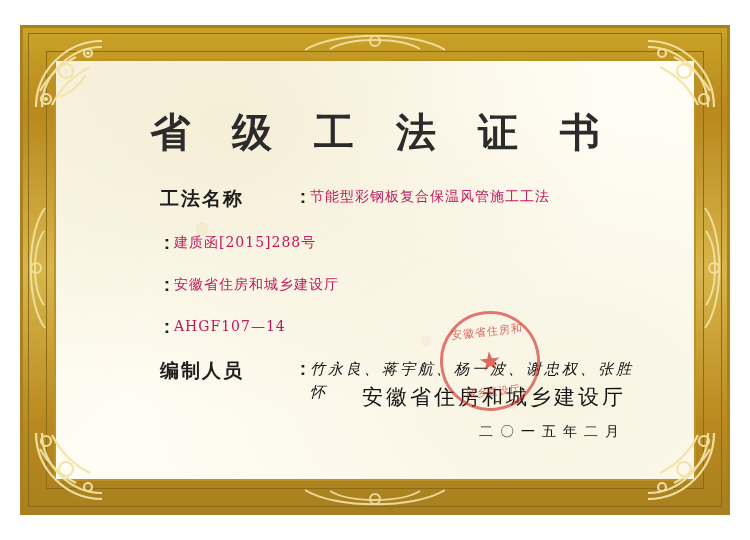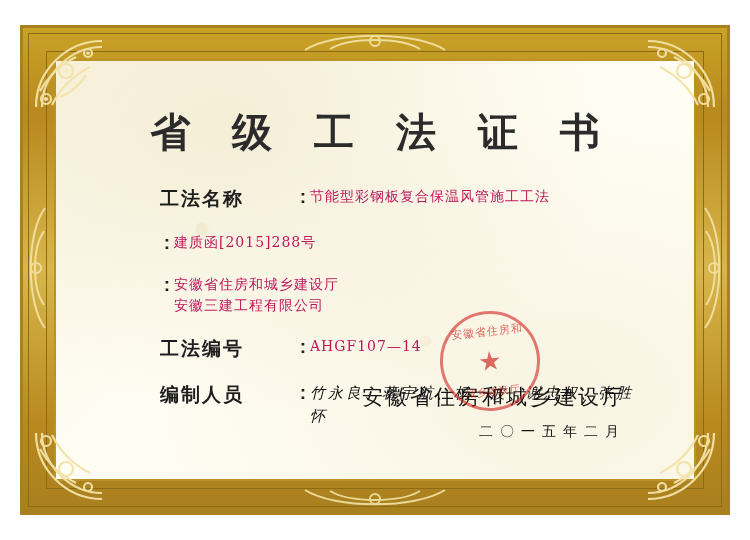--- a/index.html
+++ b/index.html
@@ -357,26 +357,24 @@
 
       <div class="row">
         <div class="row-colon">:</div>
         <div class="row-value">建质函[2015]288号</div>
       </div>
 
       <div class="row">
         <div class="row-colon">:</div>
         <div class="row-value">
           <span>安徽省住房和城乡建设厅</span>
-          <span class="line2">安徽三建工程有限公司</span>
         </div>
       </div>
 
       <div class="row">
-        <div class="row-label">工法编号</div>
         <div class="row-colon">:</div>
         <div class="row-value">AHGF107—14</div>
       </div>
 
       <div class="row">
         <div class="row-label">编制人员</div>
         <div class="row-colon">:</div>
         <div class="row-value value-hand">竹永良、蒋宇航、杨一波、谢忠权、张胜怀</div>
       </div>
 

